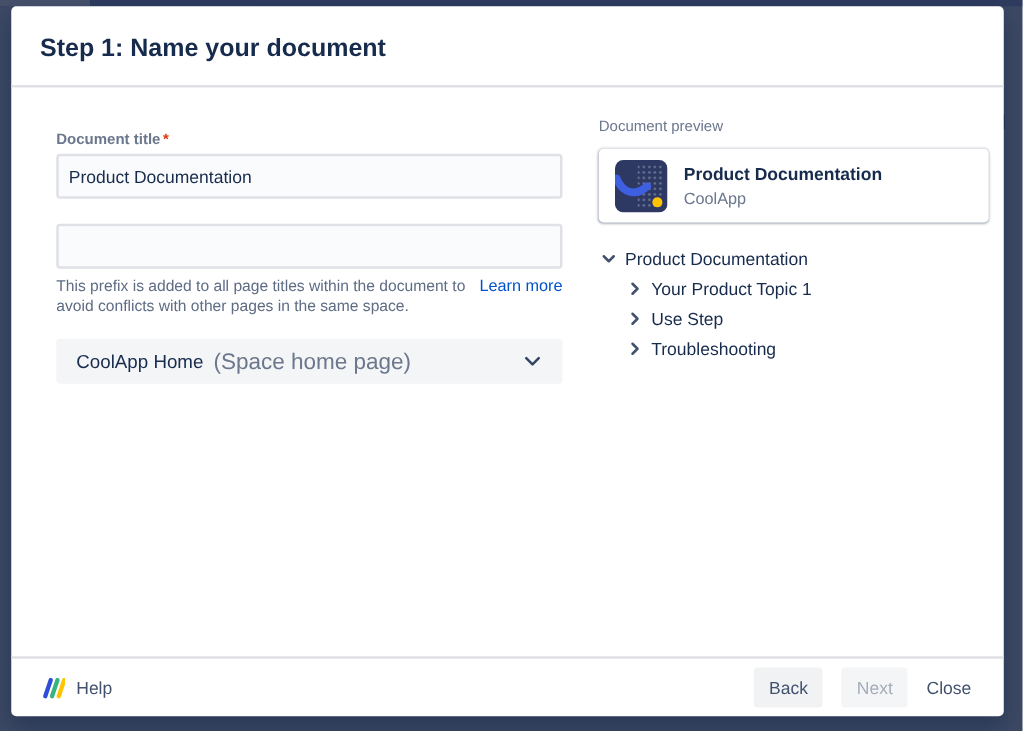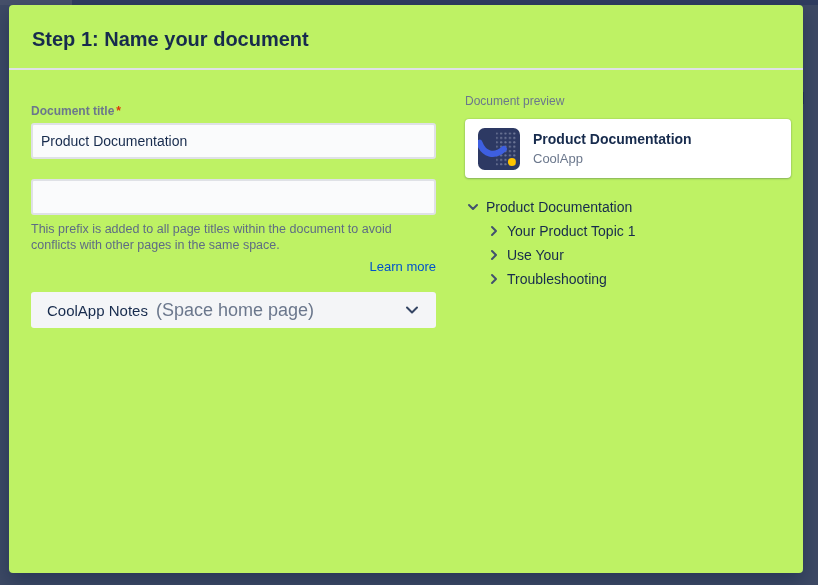--- a/index.html
+++ b/index.html
@@ -8,38 +8,38 @@
     background:#3D4964;
     font-family:"Liberation Sans", sans-serif;
     -webkit-font-smoothing:antialiased;
   }
   .topbar{position:absolute;top:0;left:0;width:818px;height:5px;background:#2F3C5F;}
   .topbar-left{position:absolute;top:0;left:0;width:72px;height:5px;background:#46506A;}
   .bg-fragment{position:absolute;top:90px;left:795px;color:#1D2B50;font-size:16px;font-weight:700;}
 
   .modal{
     position:absolute;left:9px;top:5px;width:794px;height:568px;
-    background:#bef264;border-radius:4px;
+    background:#ffffff;border-radius:4px;
     box-shadow:0 8px 18px rgba(9,30,66,.4);
     display:flex;flex-direction:column;box-sizing:border-box;
   }
   .modal-header{padding:22px 24px 17px 23px;border-bottom:2px solid #DFE1E6;}
   .modal-title{margin:0;font-size:20px;line-height:24px;font-weight:700;color:#172B4D;}
 
   .modal-body{flex:1;display:flex;min-height:0;}
-  .form-col{width:456px;box-sizing:border-box;padding:34px 29px 0 22px;}
+  .form-col{width:456px;box-sizing:border-box;padding:34px 29px 0 22px;margin-left:14px;}
   .field{margin-bottom:20px;}
   .field-label{display:block;font-size:12px;font-weight:700;color:#6B778C;margin-bottom:5px;line-height:14px;}
   .required{color:#DE350B;margin-left:2px;}
   .text-input{
     width:100%;height:36px;box-sizing:border-box;
     background:#FAFBFC;border:2px solid #DFE1E6;border-radius:3px;
     font-size:14px;color:#172B4D;padding:0 8px;font-family:inherit;outline:none;
   }
-  .helper-row{display:flex;align-items:flex-end;gap:6px;margin-top:6px;margin-bottom:18px;flex-direction:column;}
+  .helper-row{display:flex;align-items:flex-start;gap:6px;margin-top:6px;margin-bottom:18px;}
   .helper-text{flex:1;margin:0;font-size:12.5px;line-height:16px;color:#5E6C84;}
   .learn-more{font-size:13px;color:#0052CC;text-decoration:none;white-space:nowrap;cursor:pointer;}
 
   .dropdown{
     height:36px;background:#F4F5F7;border-radius:3px;border:none;width:100%;
     display:flex;align-items:center;padding:0 14px 0 16px;box-sizing:border-box;cursor:pointer;
   }
   .dropdown-value{font-size:15px;color:#172B4D;}
   .dropdown-hint{font-size:18px;color:#6B778C;margin-left:8px;}
   .dropdown-chevron{margin-left:auto;display:flex;}
@@ -98,21 +98,21 @@
       <div>
         <input class="text-input" type="text" value="" style="">
         <div class="helper-row">
           <p class="helper-text">This prefix is added to all page titles within the document to avoid conflicts with other pages in the same space.</p>
           <a class="learn-more">Learn more</a>
         </div>
       </div>
 
       <div>
         <div class="dropdown">
-          <span class="dropdown-value">CoolApp Notes</span>
+          <span class="dropdown-value">CoolApp Home</span>
           <span class="dropdown-hint">(Space home page)</span>
           <span class="dropdown-chevron">
             <svg width="20" height="20" viewBox="0 0 20 20">
                 <path d="M5 7.5 L10 12.5 L15 7.5" fill="none" stroke="#344563" stroke-width="2" stroke-linecap="round" stroke-linejoin="round"></path>
               </svg>
           </span>
         </div>
       </div>
 
     </div>
@@ -148,27 +148,42 @@
         <div class="tree-row tree-child">
           <svg width="16" height="16" viewBox="0 0 16 16">
               <path d="M6 4 L10 8 L6 12" fill="none" stroke="#42526E" stroke-width="2" stroke-linecap="round" stroke-linejoin="round"></path>
             </svg>
           <span>Your Product Topic 1</span>
         </div>
         <div class="tree-row tree-child">
           <svg width="16" height="16" viewBox="0 0 16 16">
               <path d="M6 4 L10 8 L6 12" fill="none" stroke="#42526E" stroke-width="2" stroke-linecap="round" stroke-linejoin="round"></path>
             </svg>
-          <span>Use Your</span>
+          <span>Use Step</span>
         </div>
         <div class="tree-row tree-child">
           <svg width="16" height="16" viewBox="0 0 16 16">
               <path d="M6 4 L10 8 L6 12" fill="none" stroke="#42526E" stroke-width="2" stroke-linecap="round" stroke-linejoin="round"></path>
             </svg>
           <span>Troubleshooting</span>
         </div>
       </div>
     </div>
 
   </div>
 
+  <div class="modal-footer">
+    <button class="help">
+      <svg width="19" height="17" viewBox="0 0 19 17">
+        <line x1="3.2" y1="15" x2="7.6" y2="2" stroke="#2E4ED7" stroke-width="3.4" stroke-linecap="round"></line>
+        <line x1="8.6" y1="15" x2="13" y2="2" stroke="#36B37E" stroke-width="3.4" stroke-linecap="round"></line>
+        <line x1="14" y1="15" x2="18.4" y2="2" stroke="#FFC400" stroke-width="3.4" stroke-linecap="round"></line>
+      </svg>
+      <span>Help</span>
+    </button>
+    <div class="footer-buttons">
+      <button class="btn btn-subtle">Back</button>
+      <button class="btn btn-disabled" disabled="">Next</button>
+      <button class="btn btn-ghost">Close</button>
+    </div>
+  </div>
 
 </div>
 
 </body></html>

